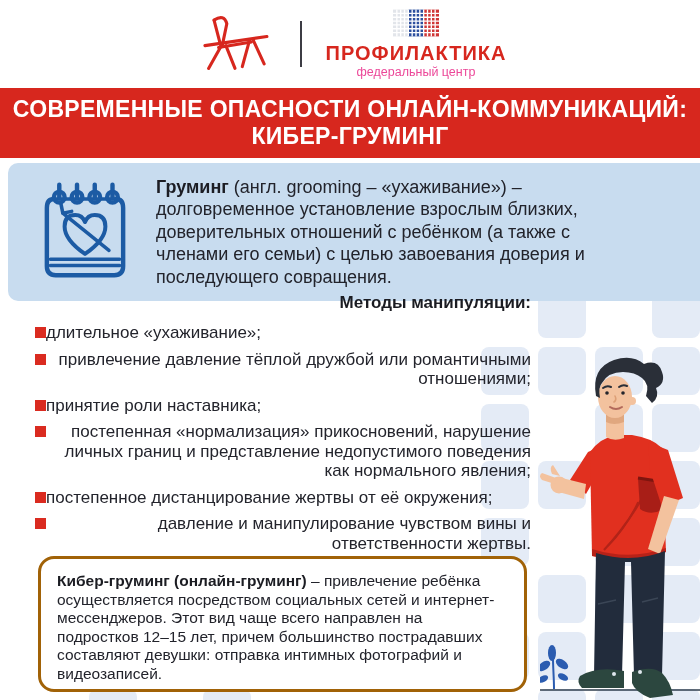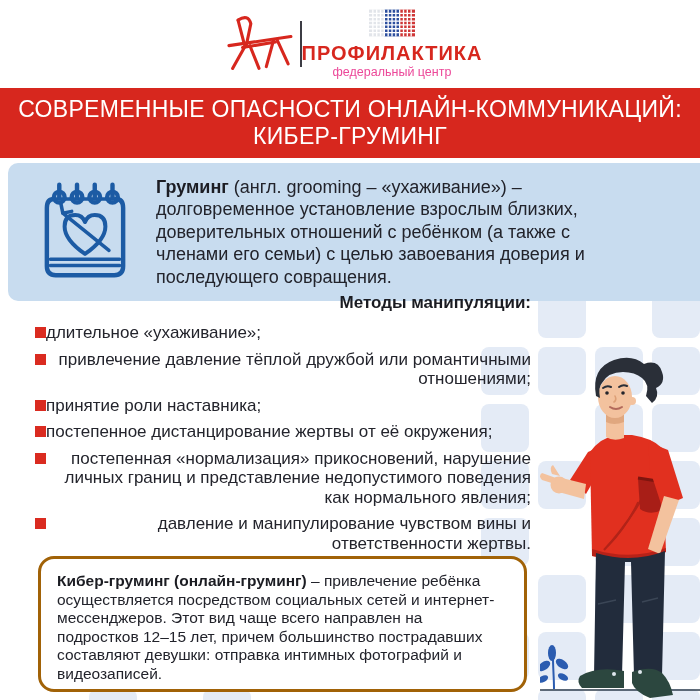--- a/index.html
+++ b/index.html
@@ -13,32 +13,32 @@
   
   .pattern{position:absolute;inset:0;z-index:0;}
   .pattern .sq{
     position:absolute;width:48px;height:48px;border-radius:8px;
     background:#e4ebf6;
   }
 
   
   .header{
     position:absolute;left:0;top:0;width:700px;height:88px;background:#fff;
-    display:flex;align-items:center;justify-content:center;z-index:4;
+    display:flex;align-items:center;justify-content:center;gap:24px;z-index:4;
   }
   .brand-divider{width:2px;height:46px;background:#3c3c44;}
   .brand{display:flex;flex-direction:column;align-items:center;line-height:1.05;}
   .brand-title{color:#d7271e;font-weight:bold;font-size:20px;letter-spacing:1px;margin-top:3px;}
   .brand-subtitle{color:#ec4899;font-size:12.5px;margin-top:2px;}
 
   
   .banner{
     position:absolute;left:0;top:88px;width:700px;height:70px;background:#d7271e;
     display:flex;flex-direction:column;align-items:center;justify-content:center;
-    color:#fff;font-weight:normal;font-size:23px;line-height:27px;text-align:center;
+    color:#fff;font-weight:bold;font-size:23px;line-height:27px;text-align:center;
     letter-spacing:.3px;z-index:4;
   }
 
   
   .def-card{
     position:absolute;left:8px;top:163px;width:692px;height:138px;
     background:#c8dcef;border-radius:10px 0 0 10px;
     display:flex;align-items:center;z-index:3;box-sizing:border-box;
   }
   .def-icon{margin-left:30px;flex:0 0 94px;}
@@ -162,25 +162,25 @@
       <li>
           <span class="bullet"></span>
           <span>привлечение давление тёплой дружбой или романтичными отношениями;</span>
         </li>
       <li>
           <span class="bullet"></span>
           <span>принятие роли наставника;</span>
         </li>
       <li>
           <span class="bullet"></span>
+          <span>постепенная «нормализация» прикосновений, нарушение личных границ и представление недопустимого поведения как нормального явления;</span>
+        </li>
+      <li>
+          <span class="bullet"></span>
           <span>постепенное дистанцирование жертвы от её окружения;</span>
-        </li>
-      <li>
-          <span class="bullet"></span>
-          <span>постепенная «нормализация» прикосновений, нарушение личных границ и представление недопустимого поведения как нормального явления;</span>
         </li>
       <li>
           <span class="bullet"></span>
           <span>давление и манипулирование чувством вины и ответственности жертвы.</span>
         </li>
     </ul>
   </div>
 
   <div class="callout">
     <b>Кибер-груминг (онлайн-груминг)</b><span> – привлечение ребёнка осуществляется посредством социальных сетей и интернет-мессенджеров. Этот вид чаще всего направлен на подростков 12–15 лет, причем большинство пострадавших составляют девушки: отправка интимных фотографий и видеозаписей.</span>

